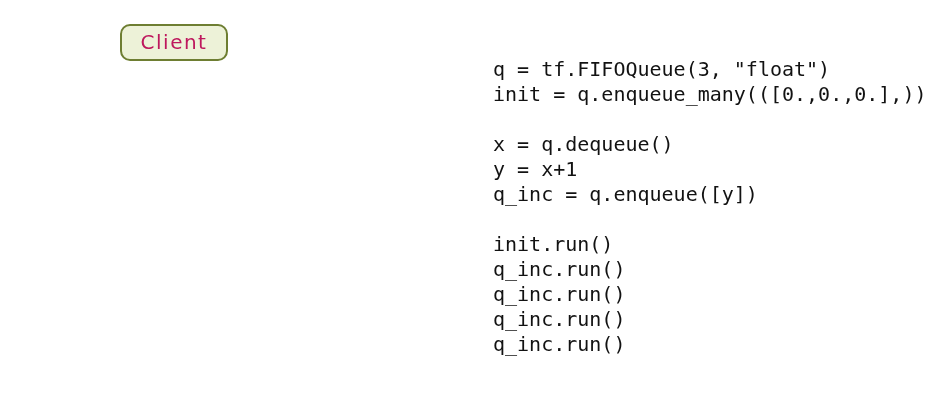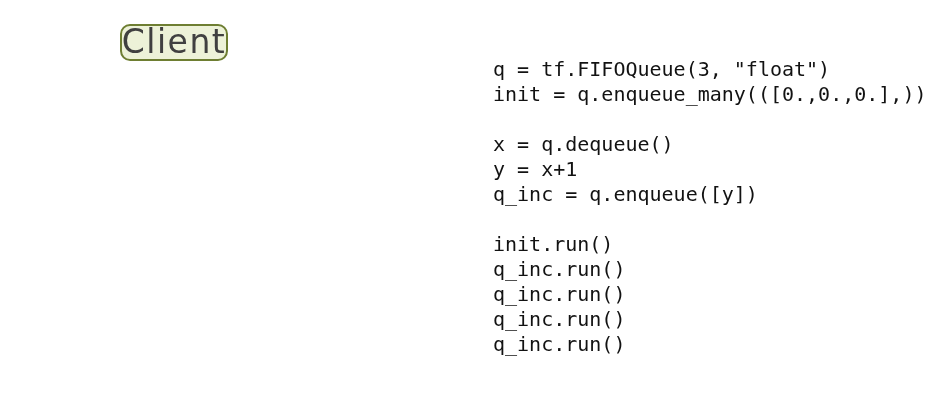--- a/index.html
+++ b/index.html
@@ -23,24 +23,24 @@
     height: 33px;
     background: #edf2d8;
     border: 2px solid #6e7e32;
     border-radius: 10px;
     display: flex;
     align-items: center;
     justify-content: center;
   }
   .client-badge .label {
     font-family: "DejaVu Sans", sans-serif;
-    font-size: 33px;
+    font-size: 20px;
     line-height: 1;
     letter-spacing: 1.5px;
-    color: #404040;
+    color: #be185d;
     padding-bottom: 2px;
   }
   .code-block {
     position: absolute;
     left: 493px;
     top: 57px;
     margin: 0;
     font-family: "DejaVu Sans Mono", monospace;
     font-size: 20px;
     line-height: 25px;

